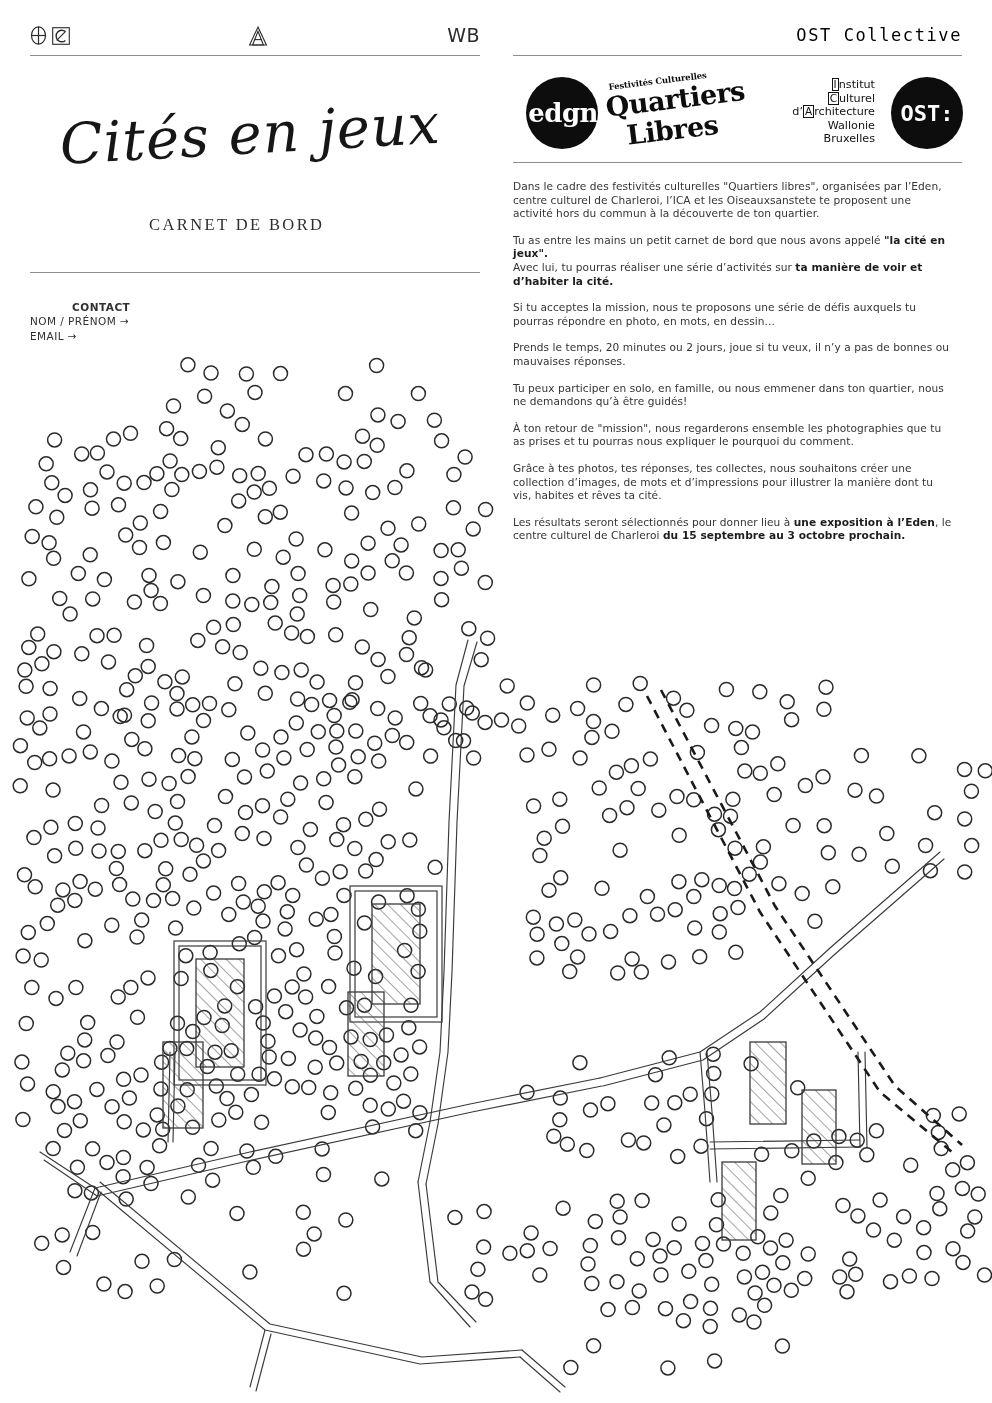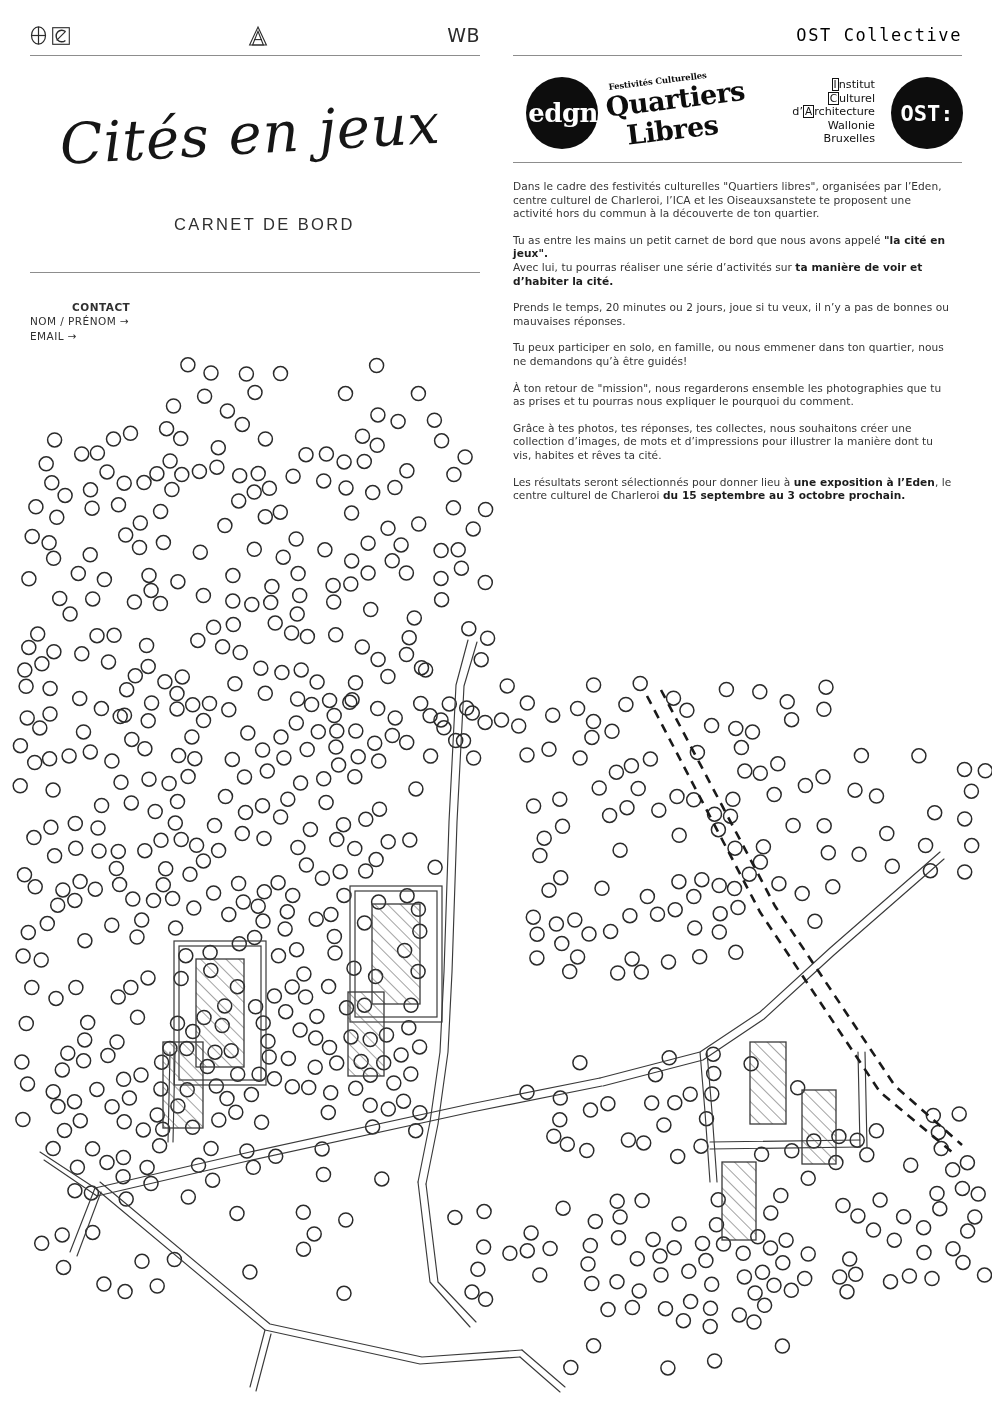--- a/index.html
+++ b/index.html
@@ -25,22 +25,22 @@
   .hdr-ost{position:absolute;right:0;top:-1px;font-size:17px;letter-spacing:1.6px;color:#000000;font-family:"DejaVu Sans Mono",monospace;}
 
   
   .title-script{
     position:absolute;left:60px;top:112px;width:400px;height:72px;
     font-family:"DejaVu Serif",serif;font-style:italic;font-size:56px;
     color:#161616;letter-spacing:1px;white-space:nowrap;
     transform:rotate(-3.2deg);transform-origin:left center;
   }
   .title-sub{
-    position:absolute;left:174px;top:215px;font-size:16.5px;letter-spacing:2.4px;
-    color:#2f2f2f;font-family:Liberation Sans, sans-serif;
+    position:absolute;left:149px;top:215px;font-size:16.5px;letter-spacing:2.4px;
+    color:#2f2f2f;font-family:Liberation Serif, serif;
   }
   .rule-contact{position:absolute;left:30px;top:272px;width:450px;border-top:1px solid #8d8d8d;}
   .contact{position:absolute;left:30px;top:300px;width:260px;
     font-family:"DejaVu Sans",sans-serif;font-size:10.5px;letter-spacing:.45px;line-height:14.3px;color:#303030;}
   .contact .ttl{font-weight:bold;letter-spacing:.5px;margin-left:42px;}
 
   
   .logos{position:absolute;left:513px;top:74px;width:449px;height:78px;}
   .logo-edgn{position:absolute;left:13px;top:3px;width:72px;height:72px;border-radius:50%;
      background:#0d0d0d;color:#fff;display:flex;align-items:center;justify-content:flex-end;}
@@ -134,20 +134,21 @@
     </div>
     <div class="logo-ost">
       <span>OST:</span>
     </div>
   </div>
   <div class="rule-body"></div>
 
   <div class="body-text">
     <p>Dans le cadre des festivités culturelles "Quartiers libres", organisées par l’Eden, centre culturel de Charleroi, l’ICA et les Oiseauxsanstete te proposent une activité hors du commun à la découverte de ton quartier.</p>
     <p><span>Tu as entre les mains un petit carnet de bord  que nous avons appelé </span><b>"la cité en jeux".</b><br><span>Avec lui, tu pourras réaliser une série d’activités sur </span><b>ta manière de voir et d’habiter la cité.</b></p>
+    <p>Si tu acceptes la mission, nous te proposons  une série de défis auxquels tu pourras répondre en photo, en mots, en dessin...</p>
     <p>Prends le temps, 20 minutes ou 2 jours,  joue si tu veux, il n’y a pas de bonnes ou mauvaises réponses.</p>
     <p>Tu peux participer en solo, en famille, ou nous emmener dans ton quartier, nous ne demandons qu’à être guidés!</p>
     <p>À ton retour de "mission", nous regarderons  ensemble les photographies que tu as prises et tu pourras nous expliquer le pourquoi du comment.</p>
     <p>Grâce à tes photos, tes réponses, tes collectes, nous souhaitons créer une collection d’images, de mots et d’impressions pour illustrer la manière dont tu vis, habites et rêves ta cité.</p>
     <p><span>Les résultats seront sélectionnés pour donner lieu à </span><b>une exposition à l’Eden</b><span>, le centre culturel de Charleroi </span><b>du 15 septembre au 3 octobre prochain.</b></p>
   </div>
 
   <div class="map">
     <svg width="992" height="1051" viewBox="0 0 992 1051">
       <defs>

